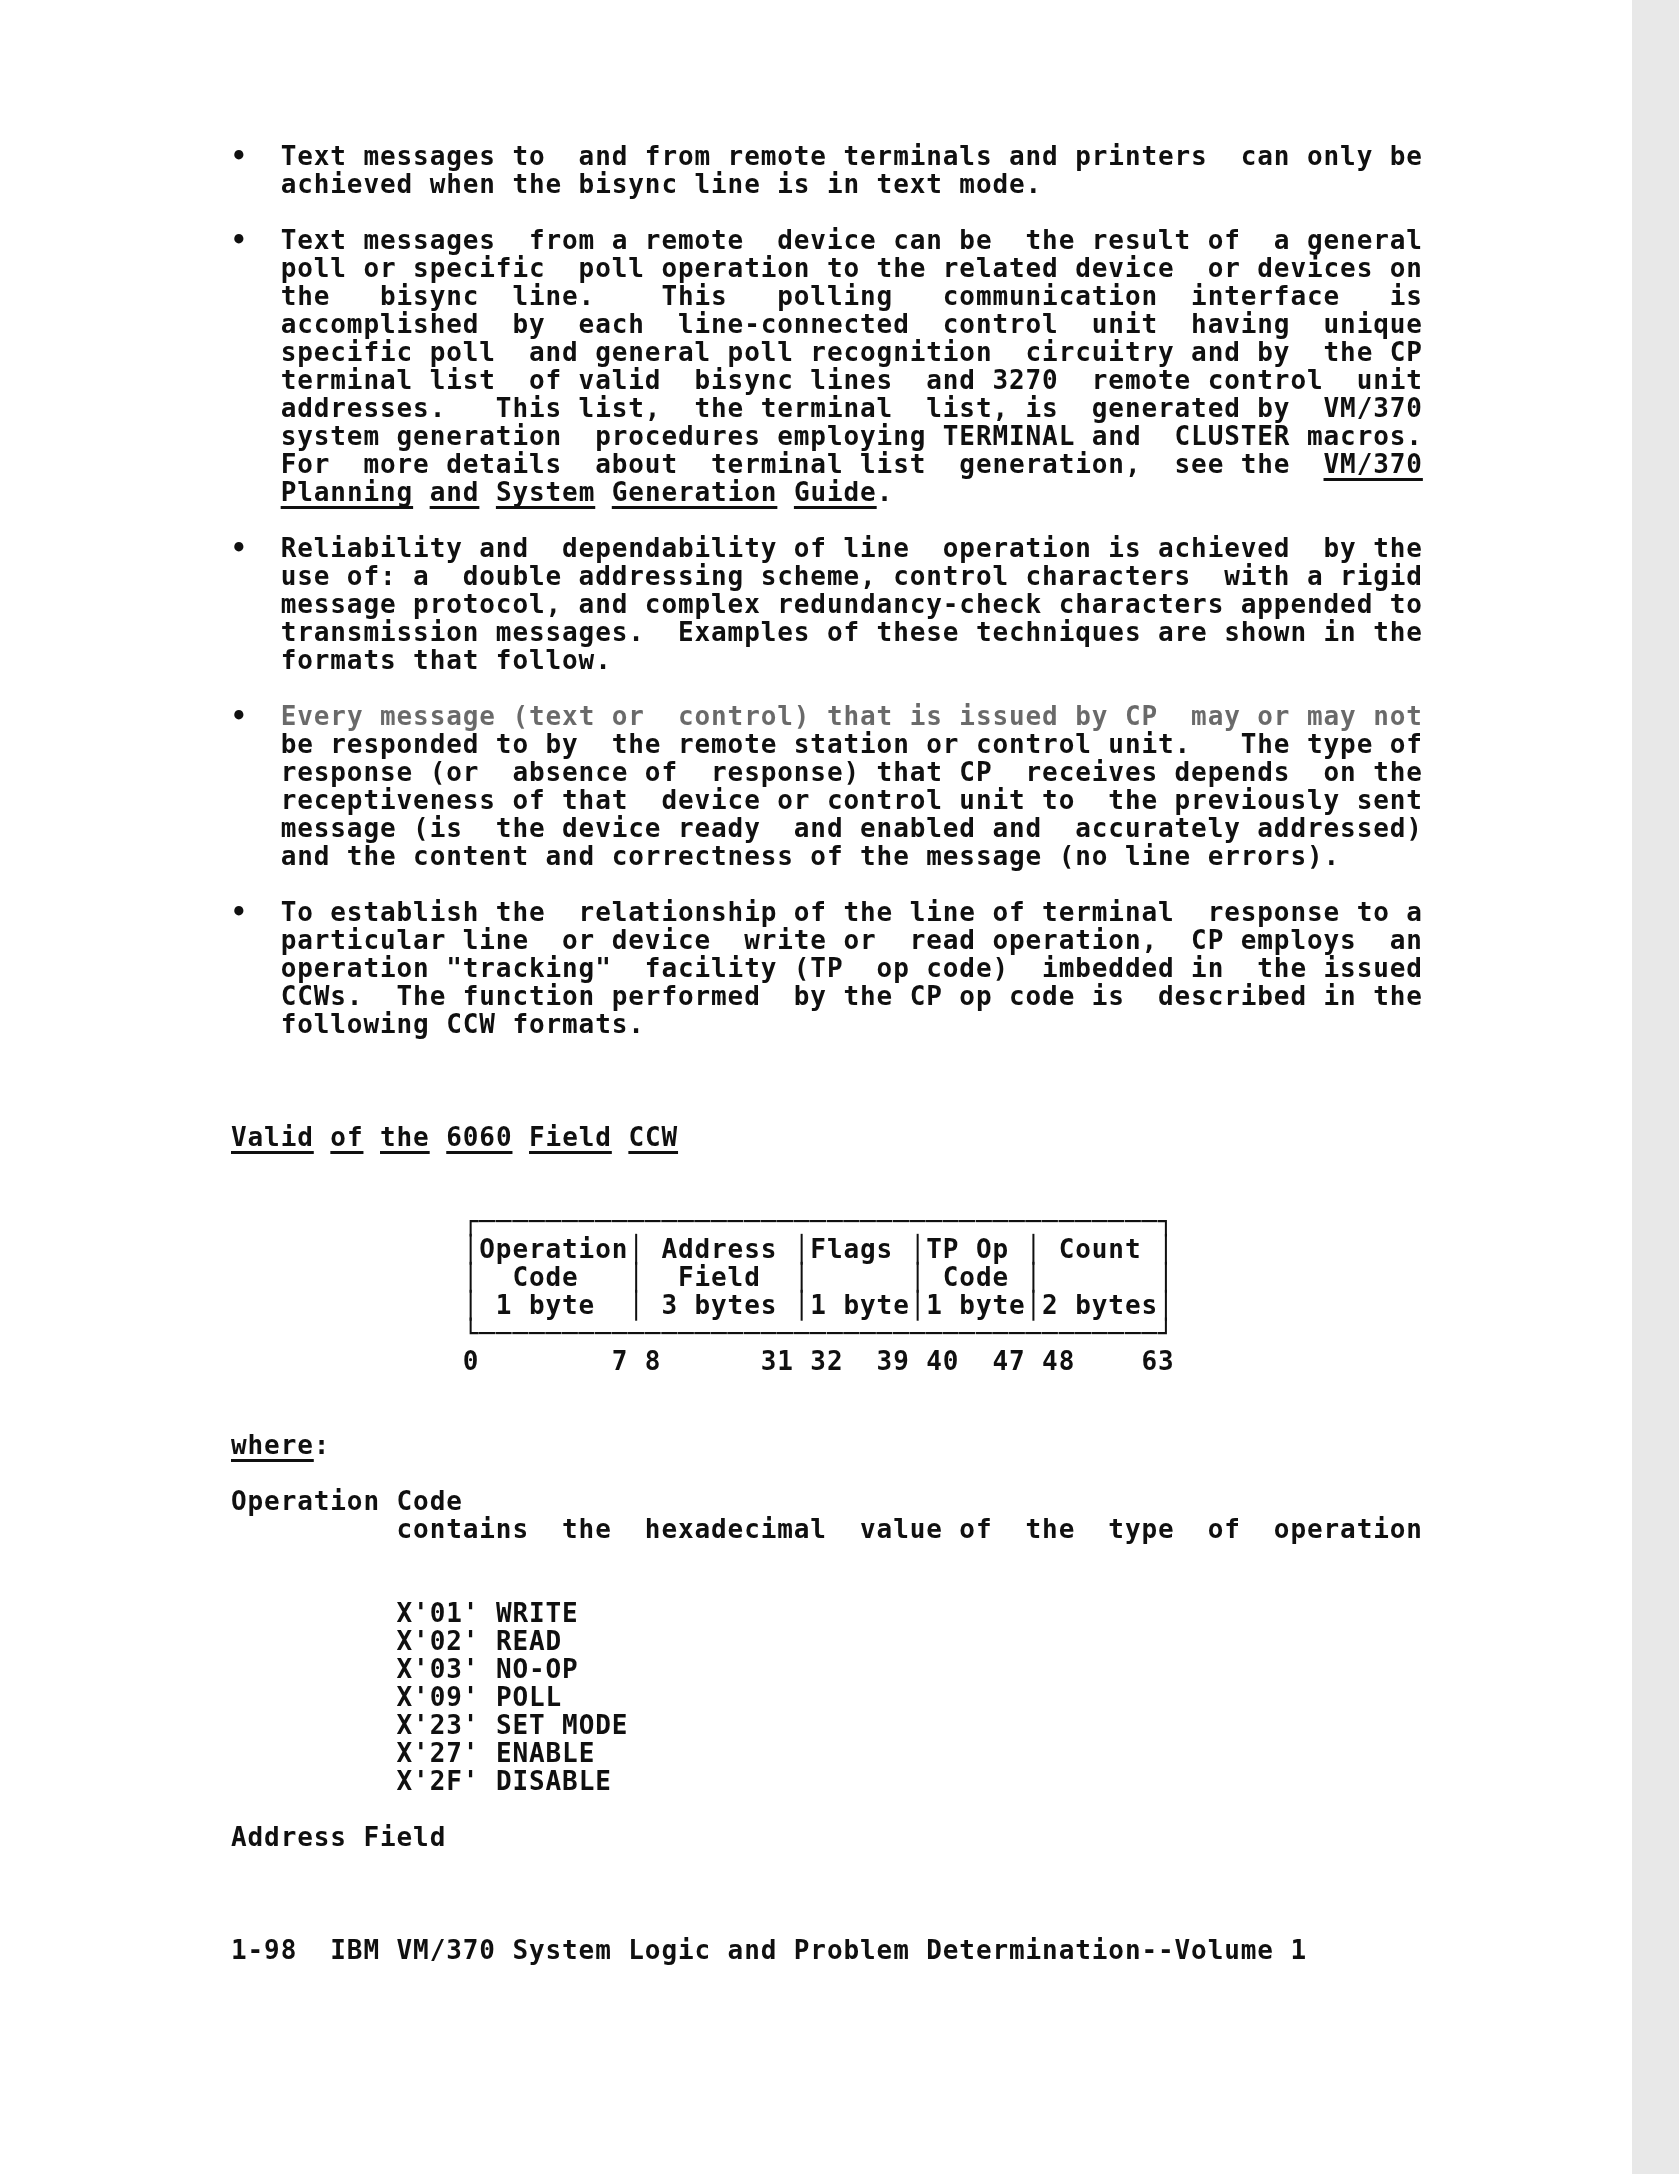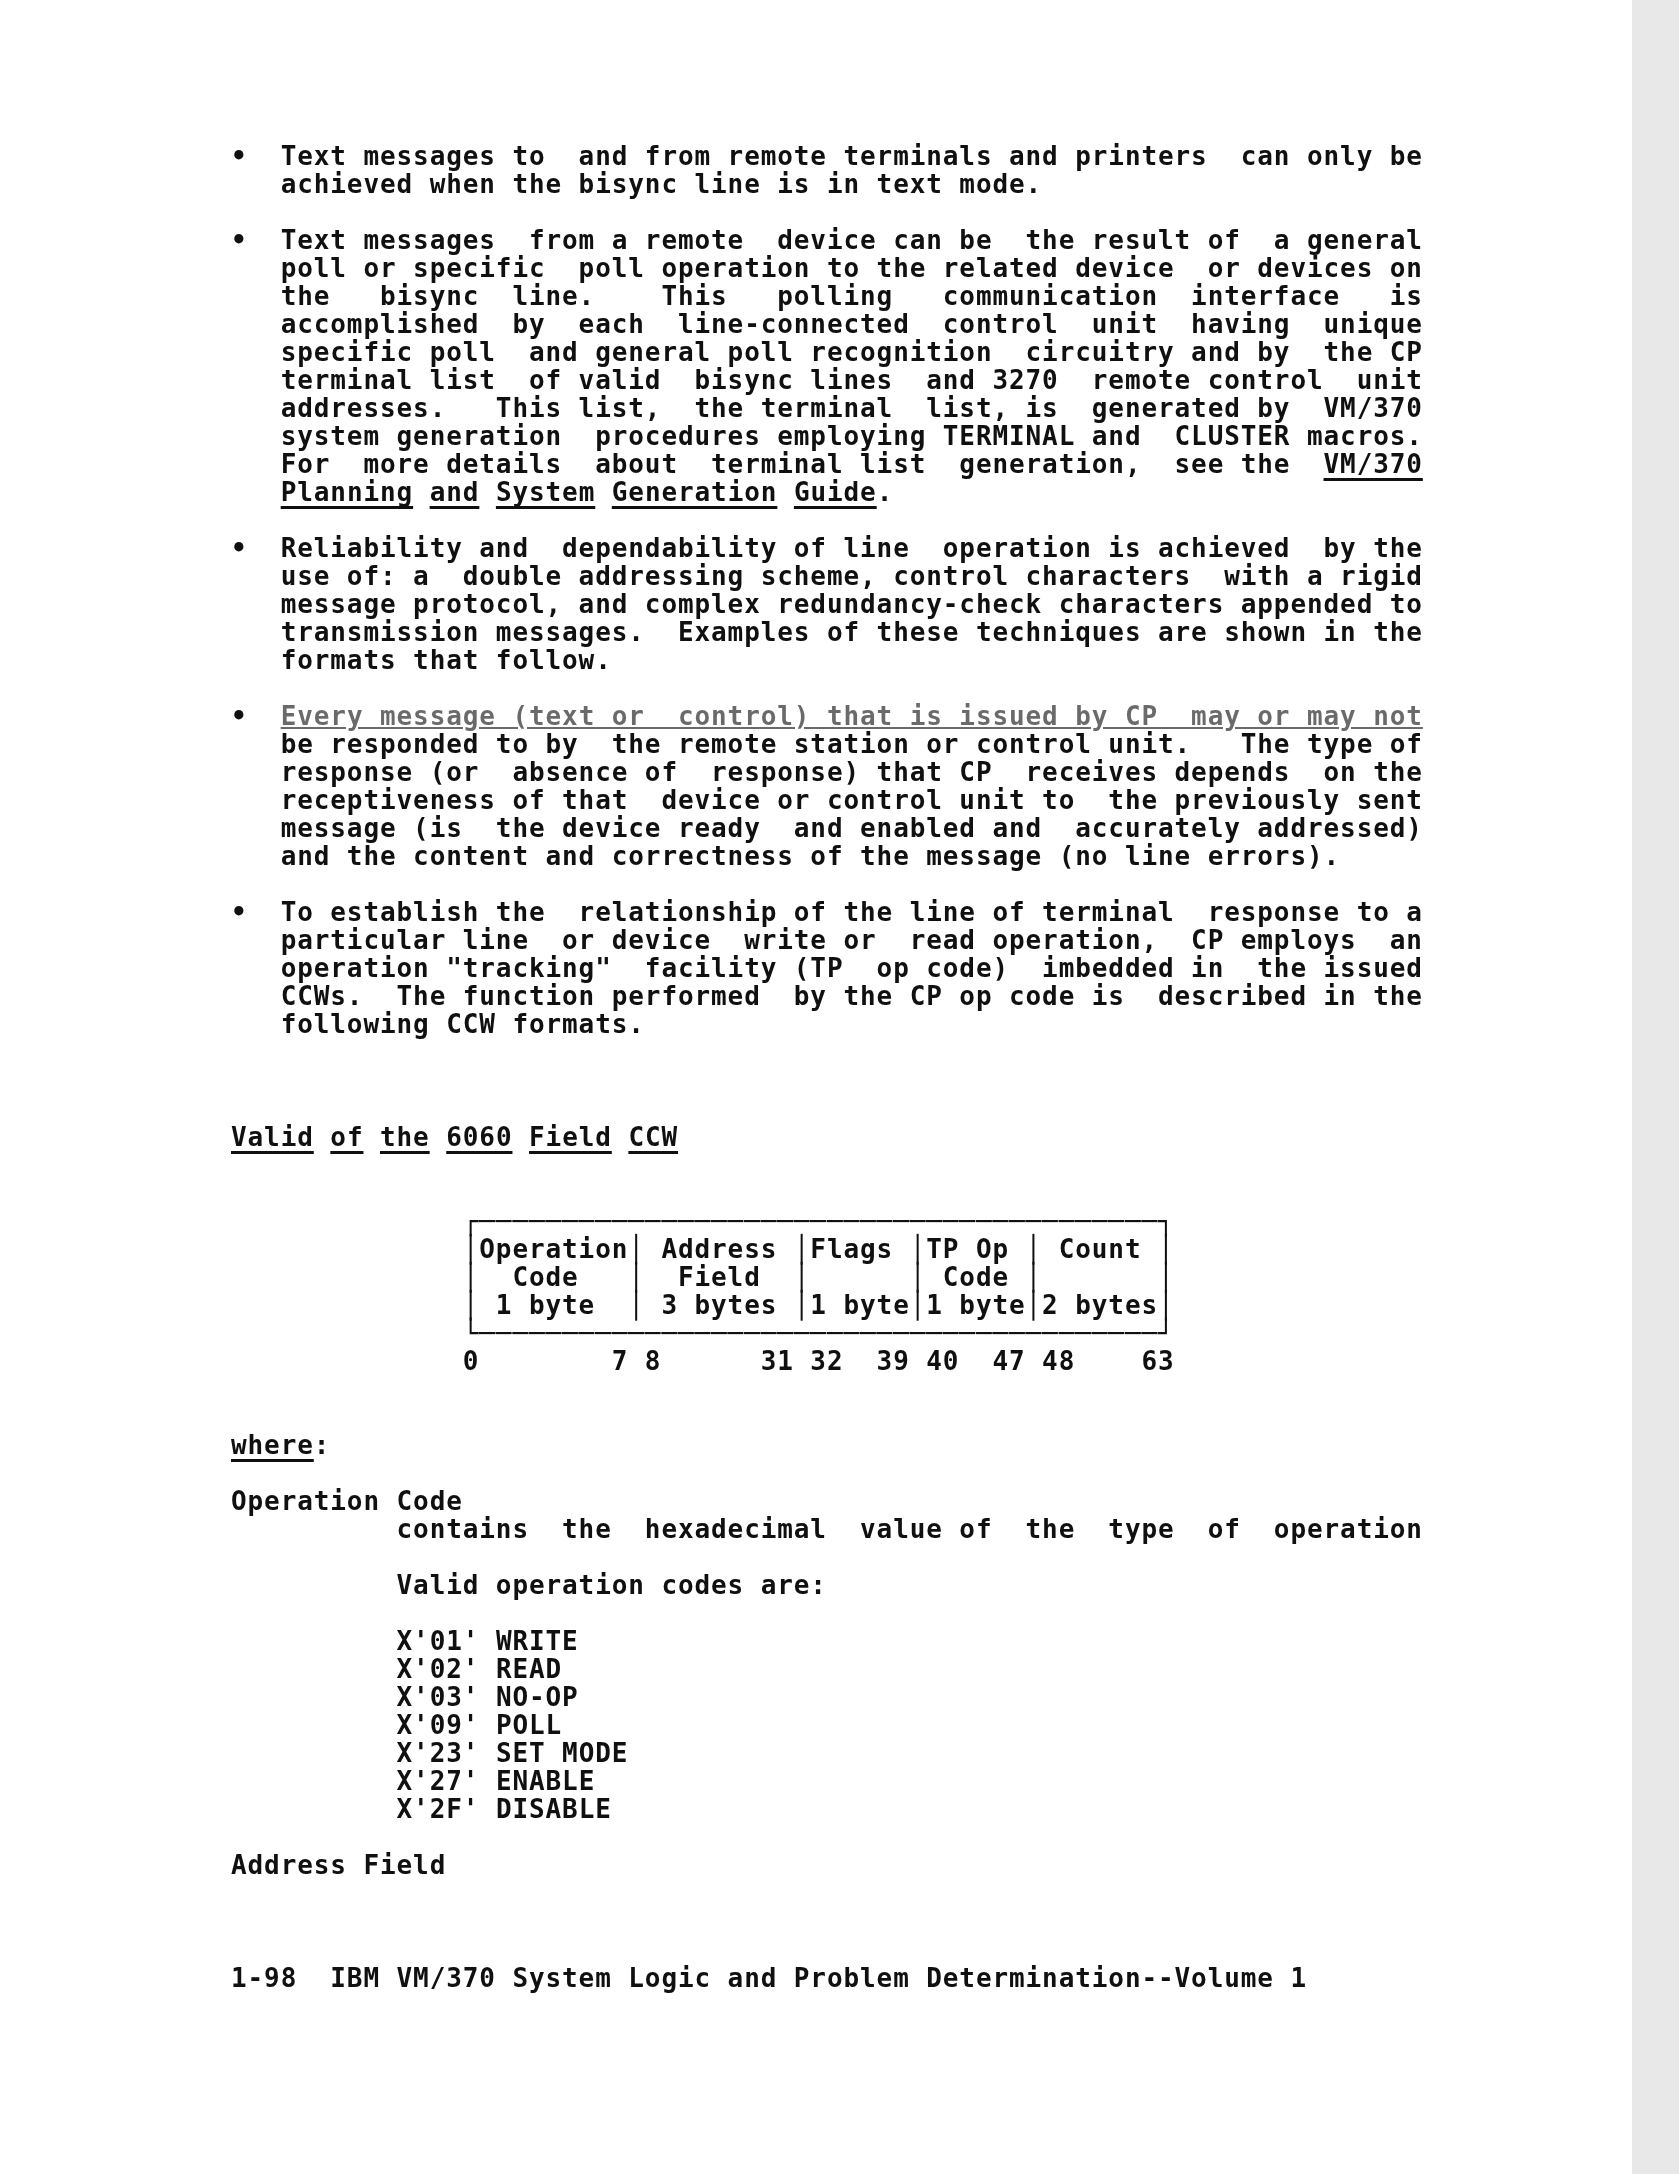--- a/index.html
+++ b/index.html
@@ -31,21 +31,20 @@
     height: 28px;
   }
   .u {
     text-decoration: underline;
     text-decoration-thickness: 2.8px;
     text-underline-offset: 4.7px;
   }
   .dim {
     opacity: 0.62;
     filter: blur(0.4px);
-    text-decoration: underline;
   }
   .gap { width: 100%; }
   .block { white-space: pre; }
 </style>
 </head>
 <body>
 
 <div class="page">
   <div class="flow" id="flow-root">
       <div class="block"><div class="line"><span>•  Text messages to  and from remote terminals and printers  can only be</span></div><div class="line"><span>   achieved when the bisync line is in text mode.</span></div></div>
@@ -59,21 +58,20 @@
       <div class="block"><div class="line"><span>•  To establish the  relationship of the line of terminal  response to a</span></div><div class="line"><span>   particular line  or device  write or  read operation,  CP employs  an</span></div><div class="line"><span>   operation "tracking"  facility (TP  op code)  imbedded in  the issued</span></div><div class="line"><span>   CCWs.  The function performed  by the CP op code is  described in the</span></div><div class="line"><span>   following CCW formats.</span></div></div>
       <div class="gap" style="height: 85px;"></div>
       <div class="block"><div class="line"><span class="u">Valid</span><span> </span><span class="u">of</span><span> </span><span class="u">the</span><span> </span><span class="u">6060</span><span> </span><span class="u">Field</span><span> </span><span class="u">CCW</span></div></div>
       <div class="gap" style="height: 56px;"></div>
       <div class="block"><div class="line">              <span>┌─────────────────────────────────────────┐</span></div><div class="line">              <span>│Operation│ Address │Flags │TP Op │ Count │</span></div><div class="line">              <span>│  Code   │  Field  │      │ Code │       │</span></div><div class="line">              <span>│ 1 byte  │ 3 bytes │1 byte│1 byte│2 bytes│</span></div><div class="line">              <span>└─────────────────────────────────────────┘</span></div><div class="line">              <span>0        7 8      31 32  39 40  47 48    63</span></div></div>
       <div class="gap" style="height: 56px;"></div>
       <div class="block"><div class="line"><span class="u">where</span><span>:</span></div></div>
       <div class="gap" style="height: 28px;"></div>
       <div class="block"><div class="line"><span>Operation Code</span></div><div class="line"><span>          contains  the  hexadecimal  value of  the  type  of  operation</span></div></div>
       <div class="gap" style="height: 28px;"></div>
-      <div class="block"><div class="line"><span>          Valid operation codes are:</span></div></div>
       <div class="gap" style="height: 28px;"></div>
       <div class="block"><div class="line">          <span>X'01'</span> <span>WRITE</span></div><div class="line">          <span>X'02'</span> <span>READ</span></div><div class="line">          <span>X'03'</span> <span>NO-OP</span></div><div class="line">          <span>X'09'</span> <span>POLL</span></div><div class="line">          <span>X'23'</span> <span>SET MODE</span></div><div class="line">          <span>X'27'</span> <span>ENABLE</span></div><div class="line">          <span>X'2F'</span> <span>DISABLE</span></div></div>
       <div class="gap" style="height: 28px;"></div>
       <div class="block"><div class="line"><span>Address Field</span></div></div>
       <div class="gap" style="height: 85px;"></div>
       <div class="block"><div class="line"><span>1-98  IBM VM/370 System Logic and Problem Determination--Volume 1</span></div></div>
     </div>
 </div>
 
 

